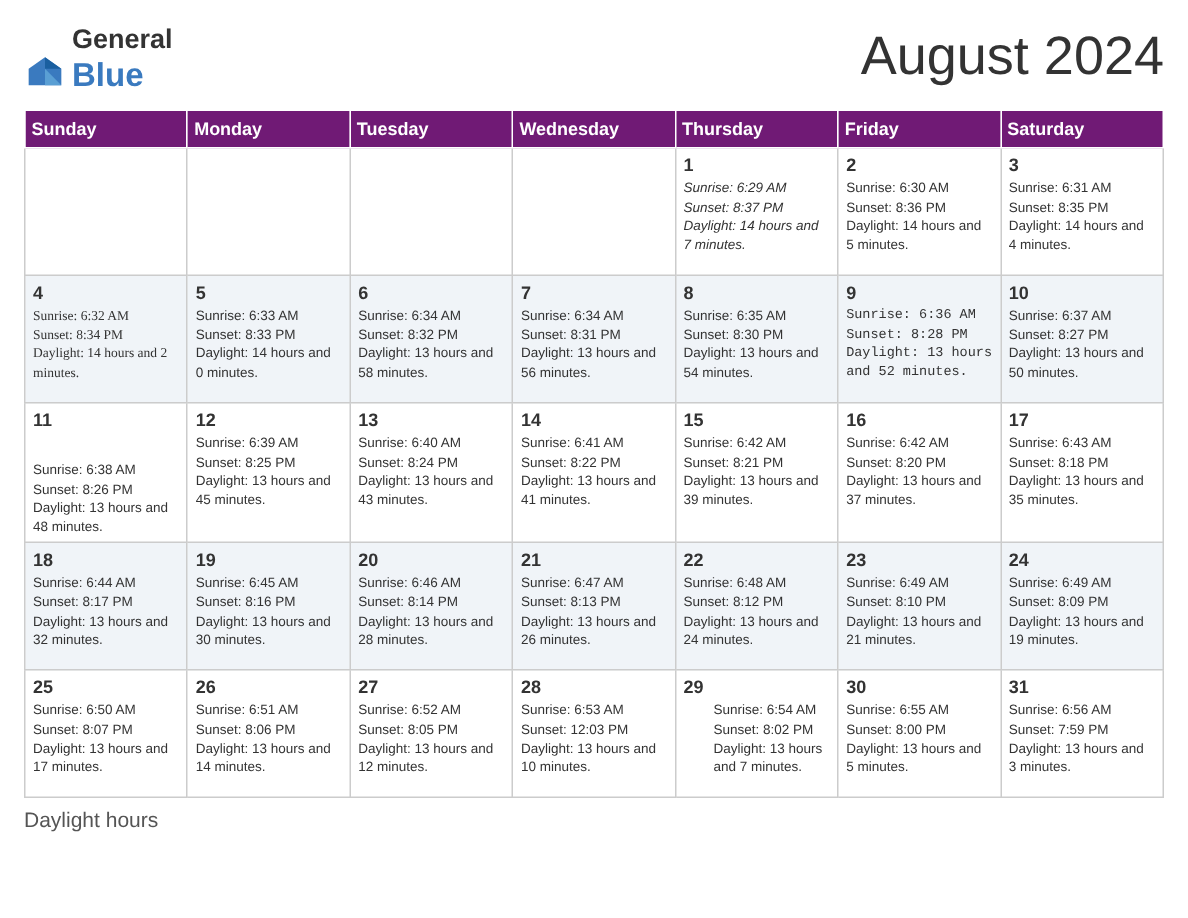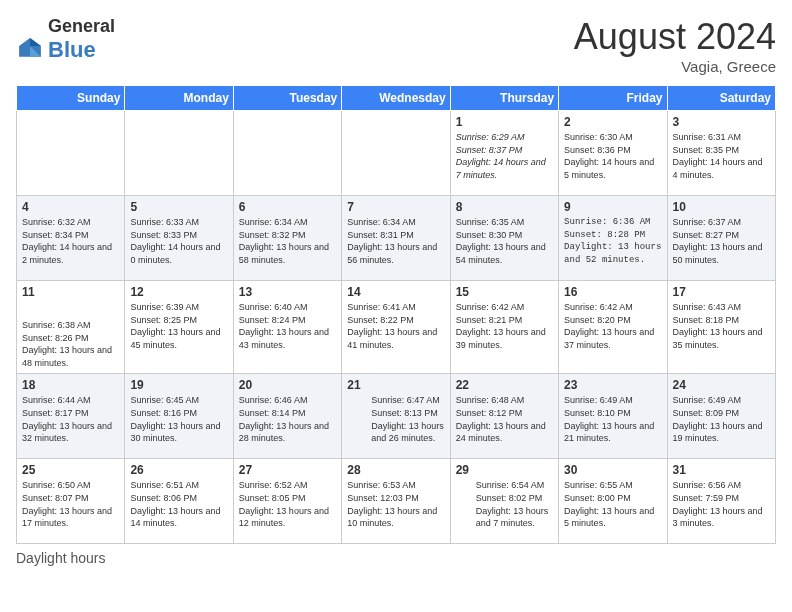--- a/index.html
+++ b/index.html
@@ -36,26 +36,26 @@
     .location-title {
       font-size: 15px;
       color: #555;
     }
     .calendar-table {
       width: 100%;
       border-collapse: collapse;
       table-layout: fixed;
     }
     .calendar-table th {
-      background-color: #3b82f6;
+      background-color: #701a75;
       color: #fff;
       font-size: 12px;
       font-weight: bold;
       padding: 5px 4px;
-      text-align: right;
+      text-align: left;
       border: 1px solid #fff;
     }
     .calendar-table td {
       border: 1px solid #ccc;
       vertical-align: top;
       padding: 4px 5px;
       font-size: 9.5px;
       color: #333;
       height: 85px;
     }
@@ -95,21 +95,20 @@
       <polygon points="18,4 32,14 18,14" fill="#1a5fa0"></polygon>
       <polygon points="18,14 32,28 18,28" fill="#5a9fd4"></polygon>
     </svg>
     <div>
       <span style="font-size:18px;font-weight:bold;color:#333;">General</span><br>
       <span style="font-size:22px;font-weight:bold;color:#3a7abf;">Blue</span>
     </div>
   </div>
   <div class="title-block">
     <div class="month-title">August 2024</div>
-    <div class="location-title">Vagia, Greece</div>
   </div>
 </div>
 
 <table class="calendar-table">
   <thead>
     <tr id="weekday-header">
     <th>Sunday</th>
         <th>Monday</th>
         <th>Tuesday</th>
         <th>Wednesday</th>
@@ -139,21 +138,21 @@
         <td>
           <div class="day-number">3</div>
           <div class="day-info" style="white-space: pre-line;">Sunrise: 6:31 AM
 Sunset: 8:35 PM
 Daylight: 14 hours and 4 minutes.</div>
         </td>
       </tr>
       <tr>
         <td>
           <div class="day-number">4</div>
-          <div class="day-info" style="white-space: pre-line;">Sunrise: 6:32 AM
+          <div class="day-info" style="white-space: pre-line; font-family: Liberation Serif, serif;">Sunrise: 6:32 AM
 Sunset: 8:34 PM
 Daylight: 14 hours and 2 minutes.</div>
         </td>
         <td>
           <div class="day-number">5</div>
           <div class="day-info" style="white-space: pre-line;">Sunrise: 6:33 AM
 Sunset: 8:33 PM
 Daylight: 14 hours and 0 minutes.</div>
         </td>
         <td>
@@ -245,21 +244,21 @@
 Daylight: 13 hours and 30 minutes.</div>
         </td>
         <td>
           <div class="day-number">20</div>
           <div class="day-info" style="white-space: pre-line;">Sunrise: 6:46 AM
 Sunset: 8:14 PM
 Daylight: 13 hours and 28 minutes.</div>
         </td>
         <td>
           <div class="day-number">21</div>
-          <div class="day-info" style="white-space: pre-line; margin-left: 24px;">Sunrise: 6:47 AM
+          <div class="day-info" style="white-space: pre-line;">Sunrise: 6:47 AM
 Sunset: 8:13 PM
 Daylight: 13 hours and 26 minutes.</div>
         </td>
         <td>
           <div class="day-number">22</div>
           <div class="day-info" style="white-space: pre-line;">Sunrise: 6:48 AM
 Sunset: 8:12 PM
 Daylight: 13 hours and 24 minutes.</div>
         </td>
         <td>

